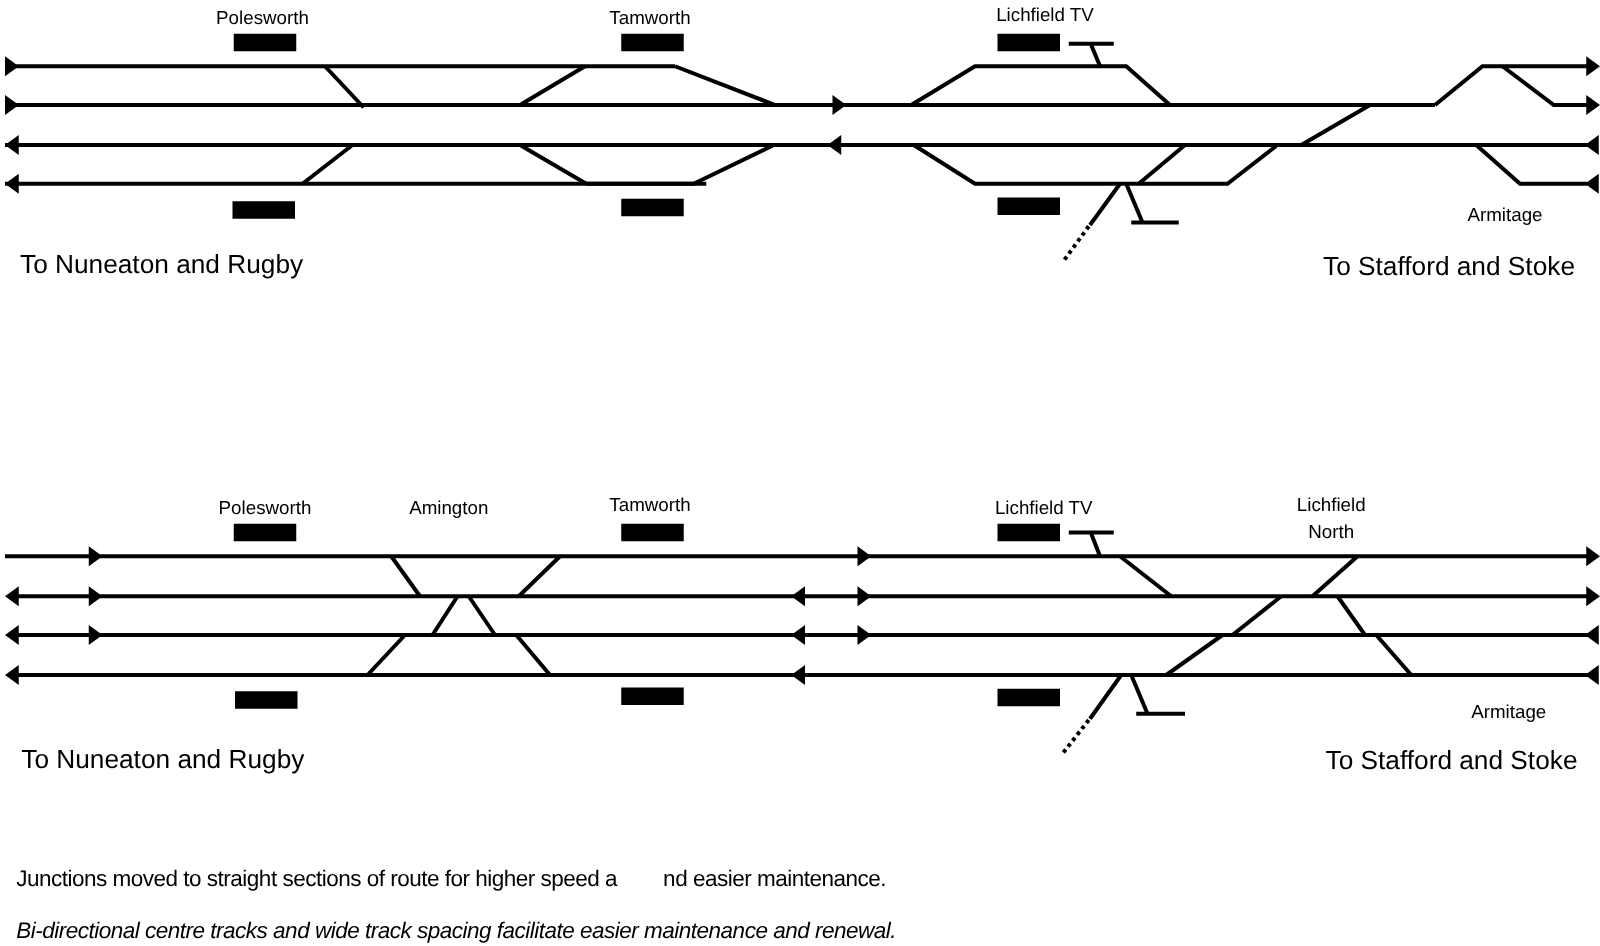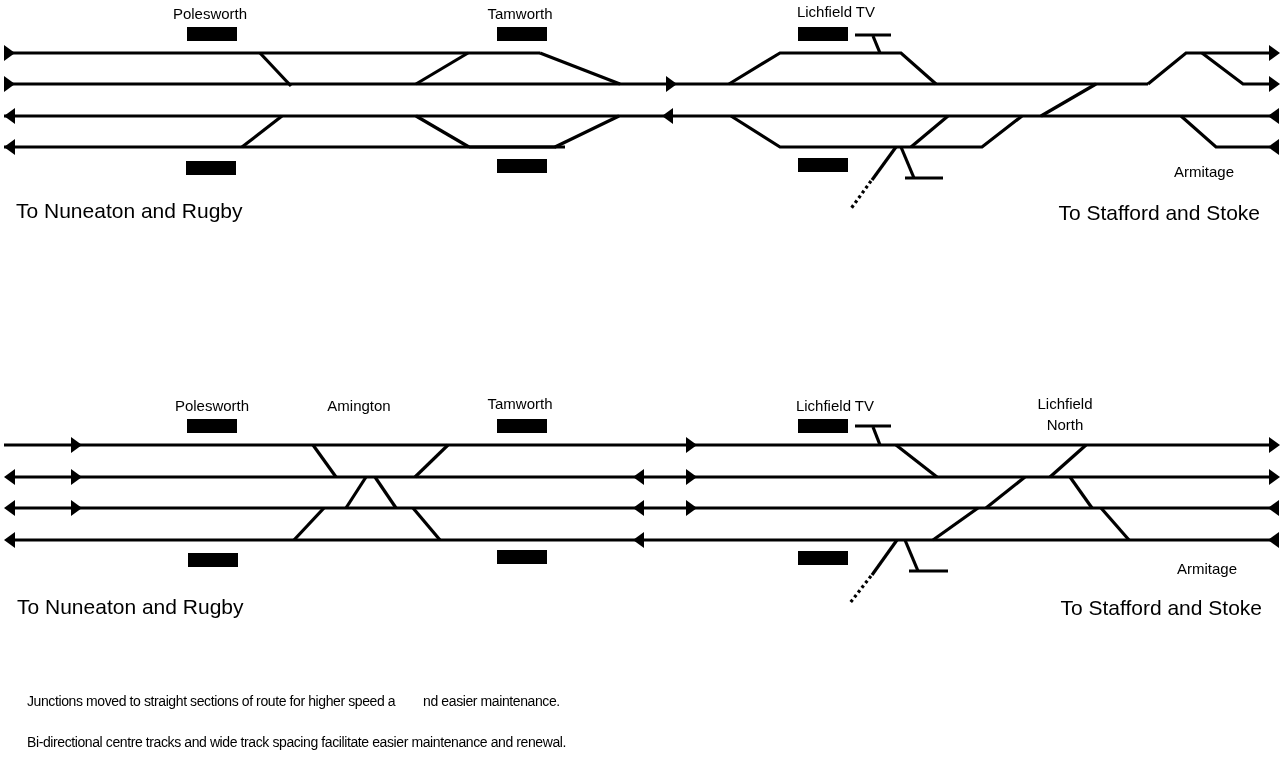--- a/index.html
+++ b/index.html
@@ -1,24 +1,24 @@
 <!DOCTYPE html>
 <html><head>
 <meta charset="utf-8">
 <style>
   html, body { margin: 0; padding: 0; background: #ffffff; }
   body { width: 1280px; height: 757px; position: relative; overflow: hidden;
          font-family: "Liberation Sans", "DejaVu Sans", sans-serif; color: #000; }
   svg#diagram { position: absolute; left: 0; top: 0; }
   .lbl-small { font-family: "Liberation Sans", sans-serif; font-size: 15px; fill: #000; }
   .lbl-big { font-family: "Liberation Sans", sans-serif; font-size: 21px; fill: #000; }
-  .caption { position: absolute; left: 27px; font-family: "Liberation Sans", sans-serif;
-             font-size: 14px; letter-spacing: -0.4px; white-space: pre; }
+  .caption { position: absolute; left: 13px; font-family: "Liberation Sans", sans-serif;
+             font-size: 18px; letter-spacing: -0.4px; white-space: pre; }
   #caption1 { top: 693px; }
-  #caption2 { top: 734px; }
+  #caption2 { top: 734px; font-style: italic; }
 </style>
 </head>
 <body>
 
 <svg id="diagram" width="1280" height="757" viewBox="0 0 1280 757" xmlns="http://www.w3.org/2000/svg">
   <g stroke="#000" stroke-width="3.2" fill="none" stroke-linecap="butt">
 
     <g>
 
       <line x1="4" y1="53" x2="540" y2="53"></line>

